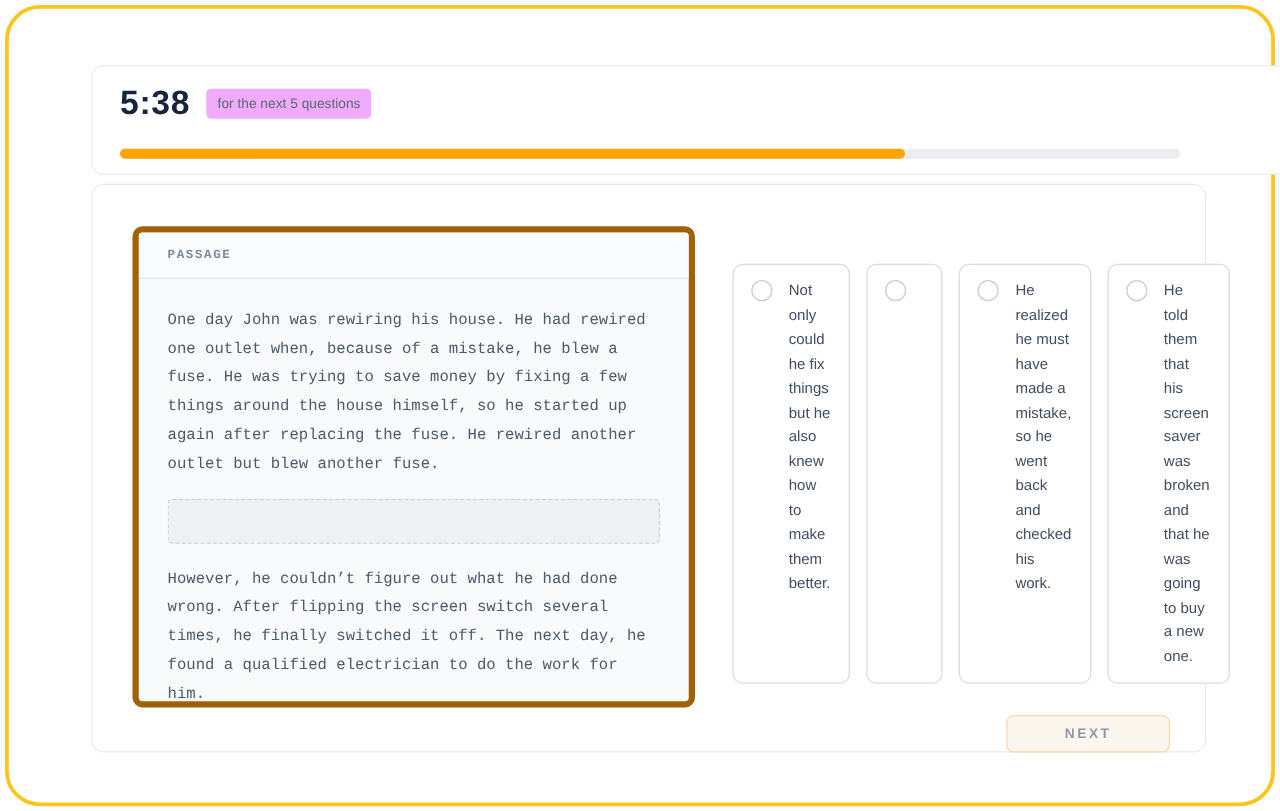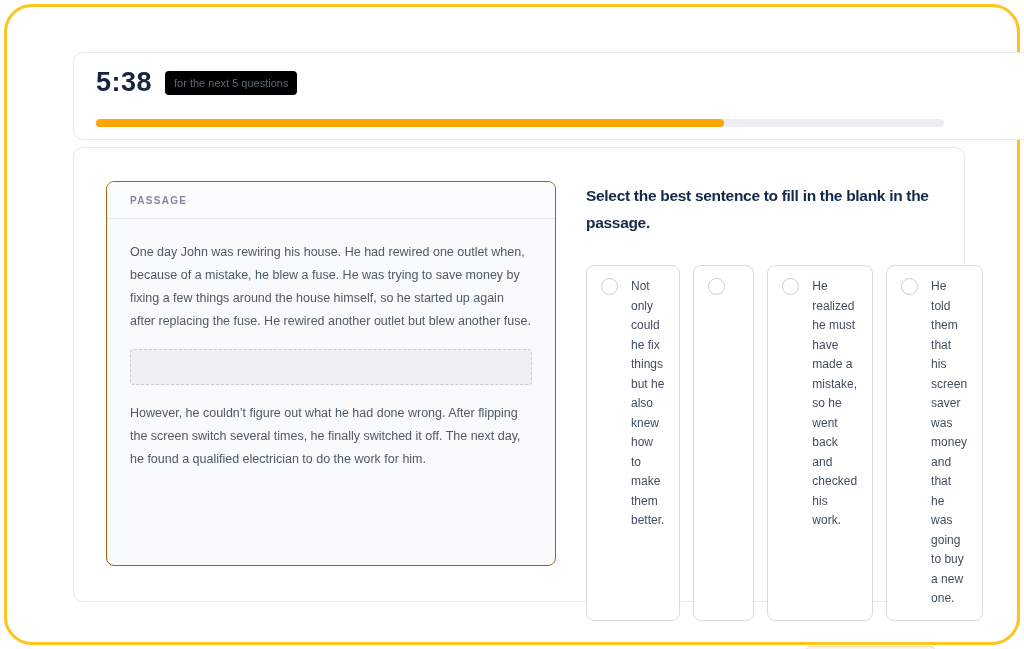--- a/index.html
+++ b/index.html
@@ -20,39 +20,40 @@
     border: 1px solid #e7eaee; border-radius: 10px;
   }
 
   
   .timer-card { left: 66px; top: 45px; width: 980px; height: 88px; }
   .timer-row { position: absolute; left: 22px; top: 14px; display: flex; align-items: center; }
   .timer-time {
     font-size: 27px; font-weight: bold; color: #16243e; letter-spacing: 0.5px;
   }
   .timer-note {
-    margin-left: 13px; background: #000000; color: #5b6876;
+    margin-left: 13px; background: #f0abfc; color: #5b6876;
     font-size: 11px; padding: 6px 9px; border-radius: 4px; white-space: nowrap;
   }
   .progress-track {
     position: absolute; left: 22px; top: 66px; width: 848px; height: 8px;
     background: #ebedf0; border-radius: 4px;
   }
   .progress-fill {
     height: 100%; width: 0; background: #ffa502; border-radius: 4px;
   }
 
   
   .main-card { left: 66px; top: 140px; width: 892px; height: 455px; }
 
   
   .passage-panel {
     position: absolute; left: 32px; top: 33px; width: 450px; height: 385px;
-    background: #f9fafb; border: 1px solid #a16207; border-radius: 8px;
+    background: #f9fafb; border: 5px solid #a16207; border-radius: 8px;
     overflow: hidden;
+    font-family: Liberation Mono, monospace;
   }
   .passage-header {
     height: 37px; display: flex; align-items: center; padding-left: 23px;
     background: #fbfcfd; border-bottom: 1px solid #e5e9ee;
   }
   .passage-header-label {
     font-size: 10px; font-weight: bold; letter-spacing: 1.3px; color: #7e8999;
   }
   .passage-body { padding: 22px 23px 0 23px; }
   .passage-body p {
@@ -112,37 +113,36 @@
         <span class="passage-header-label">PASSAGE</span>
       </div>
       <div class="passage-body">
         <p>One day John was rewiring his house. He had rewired one outlet when, because of a mistake, he blew a fuse. He was trying to save money by fixing a few things around the house himself, so he started up again after replacing the fuse. He rewired another outlet but blew another fuse.</p>
         <div class="blank-box"></div>
         <p>However, he couldn’t figure out what he had done wrong. After flipping the screen switch several times, he finally switched it off. The next day, he found a qualified electrician to do the work for him.</p>
       </div>
     </div>
 
     <div class="question-col">
-      <h1 class="question-prompt">Select the best sentence to fill in the blank in the passage.</h1>
 
       <div class="options">
         <div class="option">
           <span class="radio"></span>
           <span class="option-text">Not only could he fix things but he also knew how to make them better.</span>
         </div>
         <div class="option">
           <span class="radio"></span>
         </div>
         <div class="option">
           <span class="radio"></span>
           <span class="option-text">He realized he must have made a mistake, so he went back and checked his work.</span>
         </div>
         <div class="option">
           <span class="radio"></span>
-          <span class="option-text">He told them that his screen saver was money and that he was going to buy a new one.</span>
+          <span class="option-text">He told them that his screen saver was broken and that he was going to buy a new one.</span>
         </div>
       </div>
 
       <div class="next-row">
         <button class="next-btn">NEXT</button>
       </div>
     </div>
 
   </div>
 </div>

